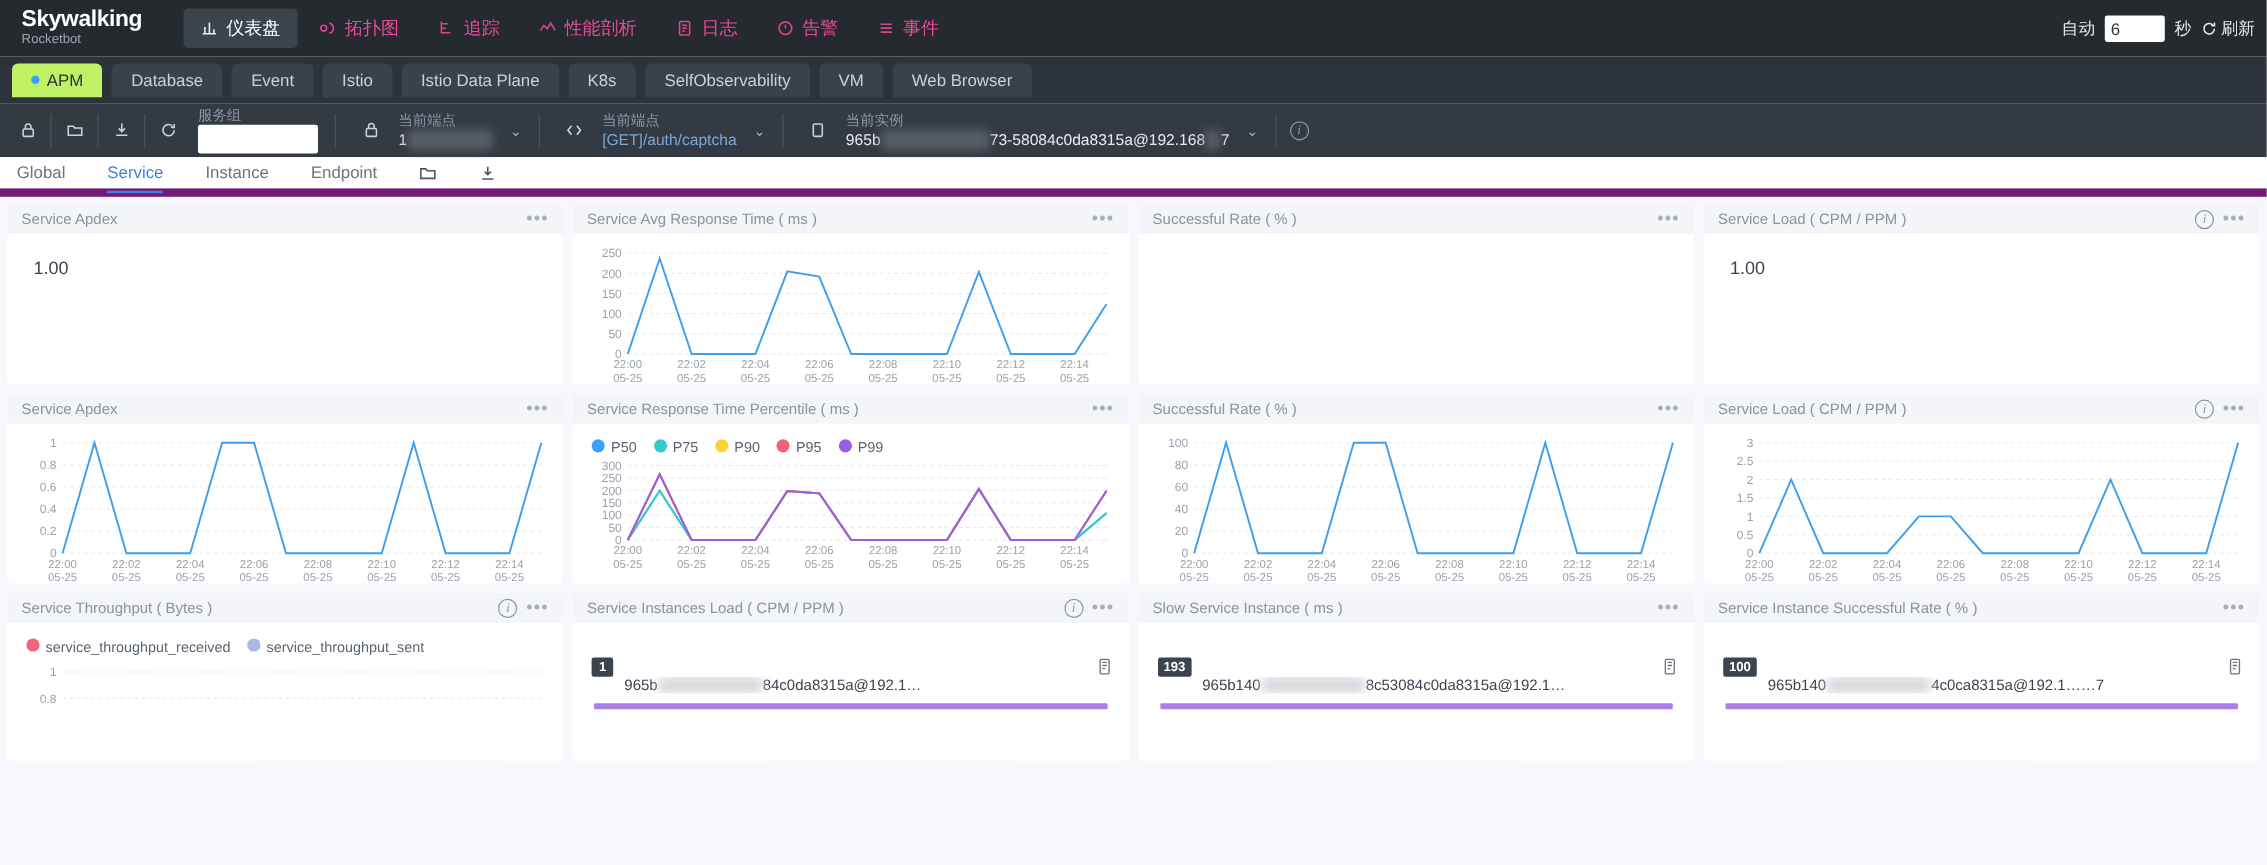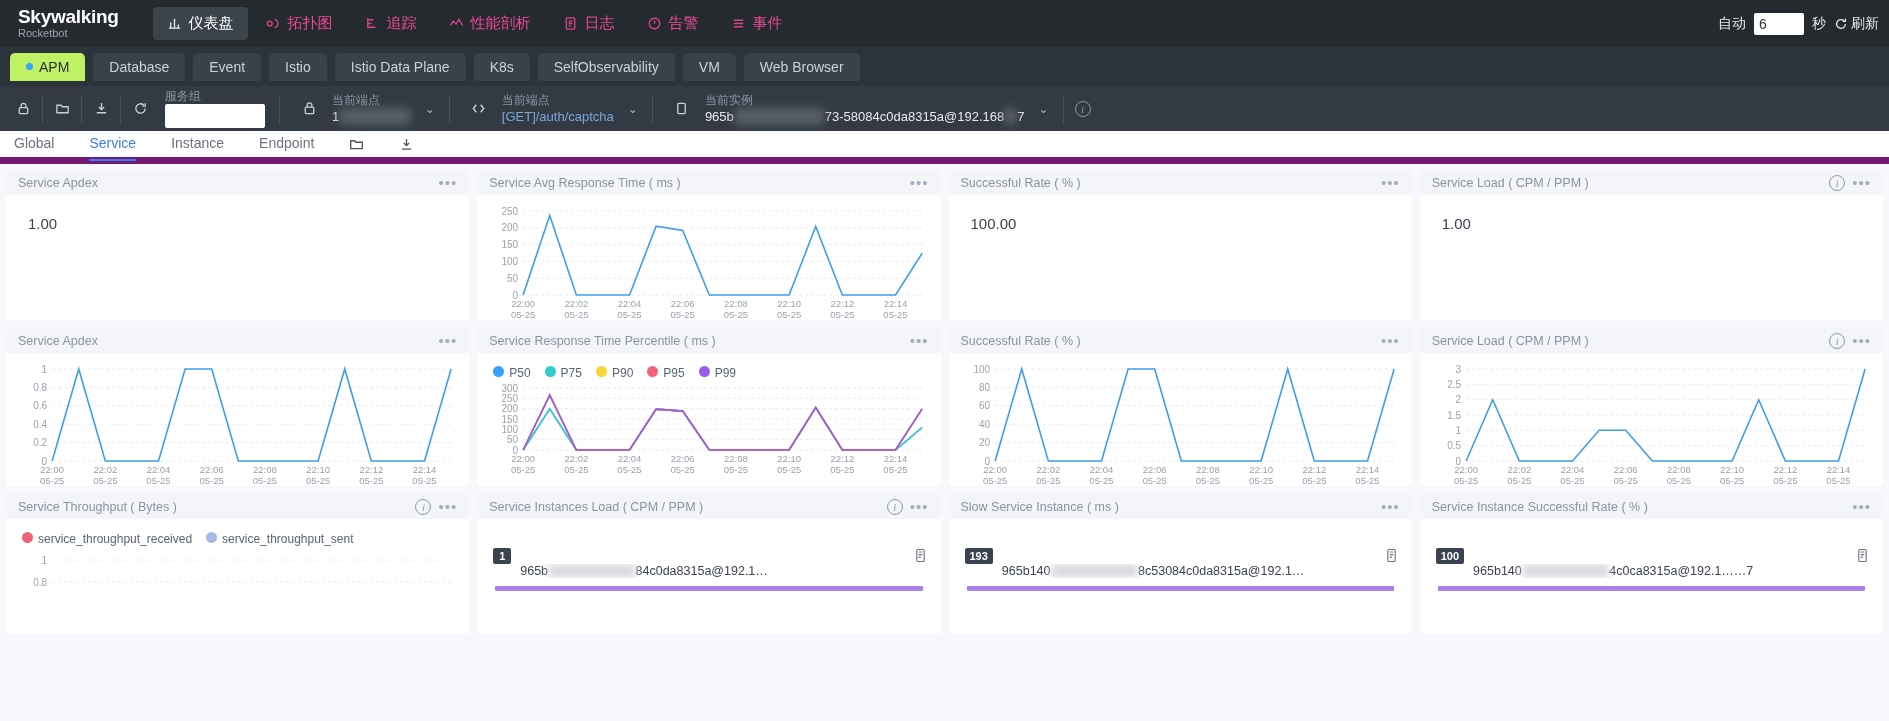--- a/index.html
+++ b/index.html
@@ -413,23 +413,20 @@
           </div>
       </div>
     </div>
 
     <div class="card">
       <div class="card-head">
         <span class="card-title">Successful Rate ( % )</span>
         <span class="card-actions">
             <span class="dots">•••</span>
           </span>
-      </div>
-      <div class="card-body">
-        <div class="bignum">100.00</div>
       </div>
     </div>
 
     <div class="card">
       <div class="card-head">
         <span class="card-title">Service Load ( CPM / PPM )</span>
         <span class="card-actions">
           <span class="info-circle">i</span>
           <span class="dots">•••</span>
         </span>

